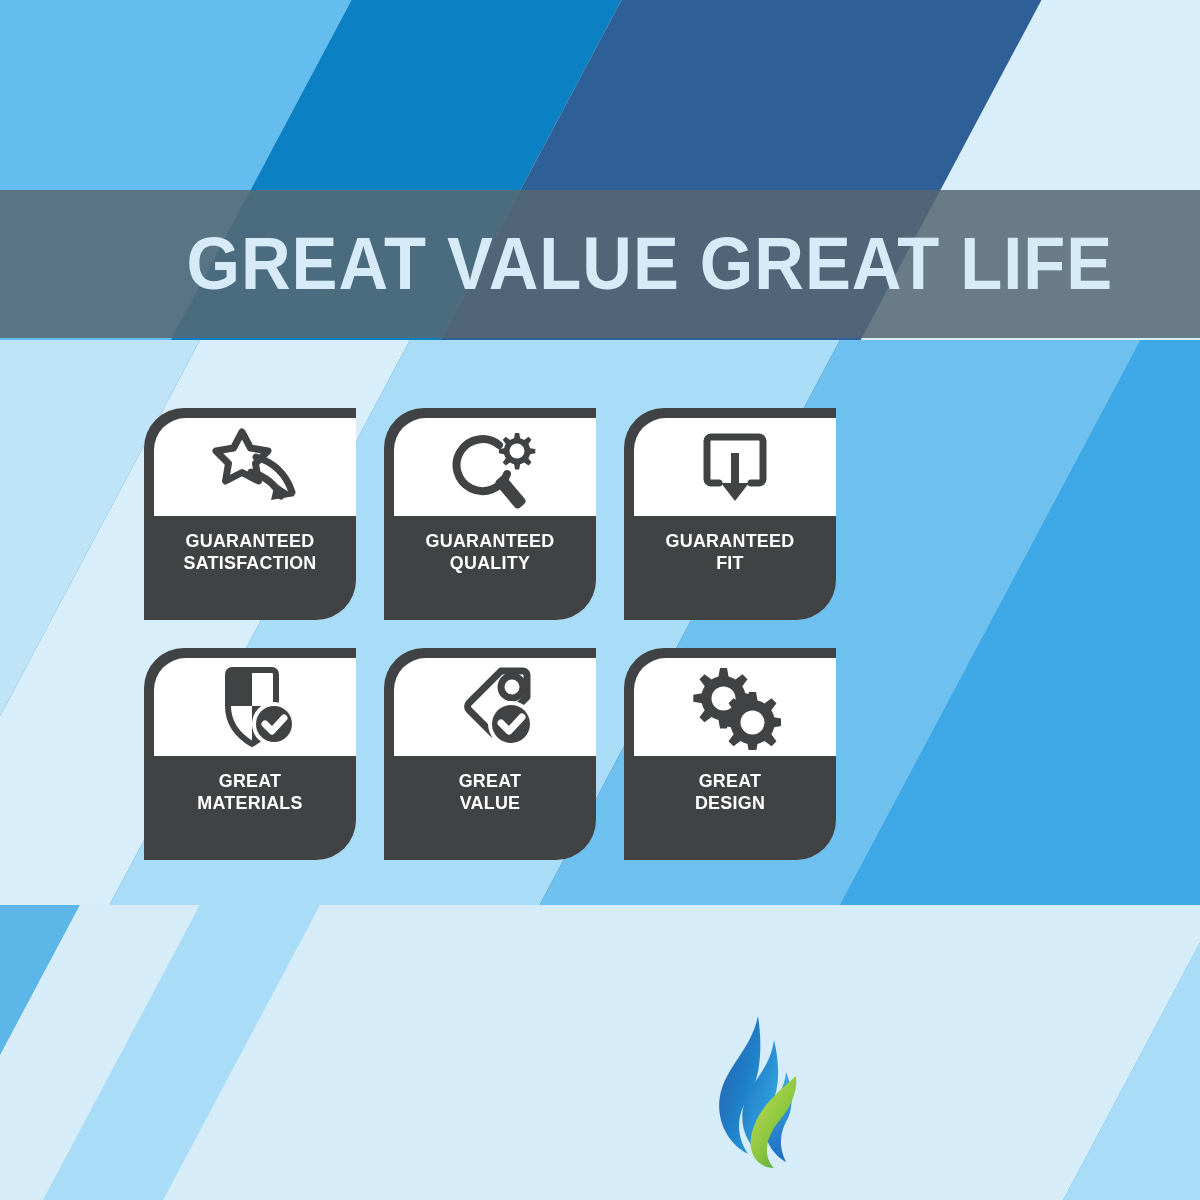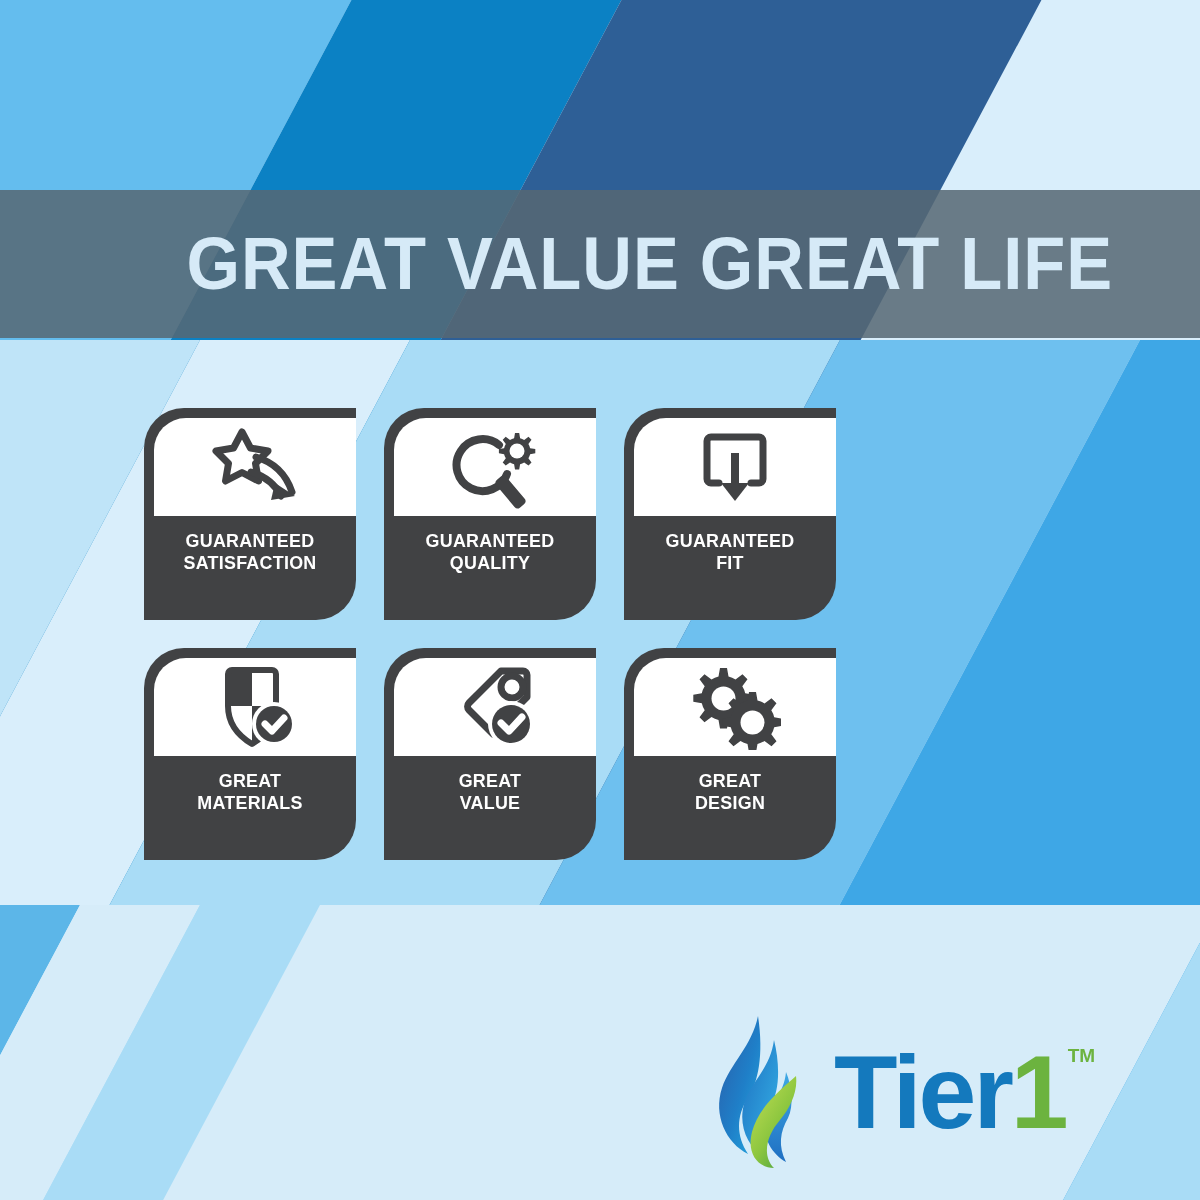--- a/index.html
+++ b/index.html
@@ -304,20 +304,15 @@
           <stop offset="0%" stop-color="#c3de54"></stop>
           <stop offset="55%" stop-color="#8cc63f"></stop>
           <stop offset="100%" stop-color="#3f9c42"></stop>
         </linearGradient>
       </defs>
       <path d="M58 4 C52 34 30 52 22 76 C13 103 26 131 48 142 C36 124 36 104 48 86 C58 70 64 44 58 4 Z" fill="url(#flameA)"></path>
       <path d="M74 28 C70 58 50 70 44 92 C38 114 48 136 66 146 C56 128 58 110 70 94 C80 80 80 52 74 28 Z" fill="url(#flameB)"></path>
       <path d="M86 60 C84 82 70 92 66 108 C62 126 72 142 86 150 C78 134 80 120 88 106 C94 94 92 74 86 60 Z" fill="url(#flameC)"></path>
       <path d="M96 64 C80 78 58 96 52 120 C46 144 60 156 74 156 C62 144 66 124 80 108 C90 96 98 80 96 64 Z" fill="url(#leafG)"></path>
     </svg>
-    <div class="logo-wordmark">
-      <span class="logo-tier">Tier</span>
-      <span class="logo-one">1</span>
-      <span class="logo-tm">TM</span>
-    </div>
   </div>
 
 </div>
 
 </body></html>

